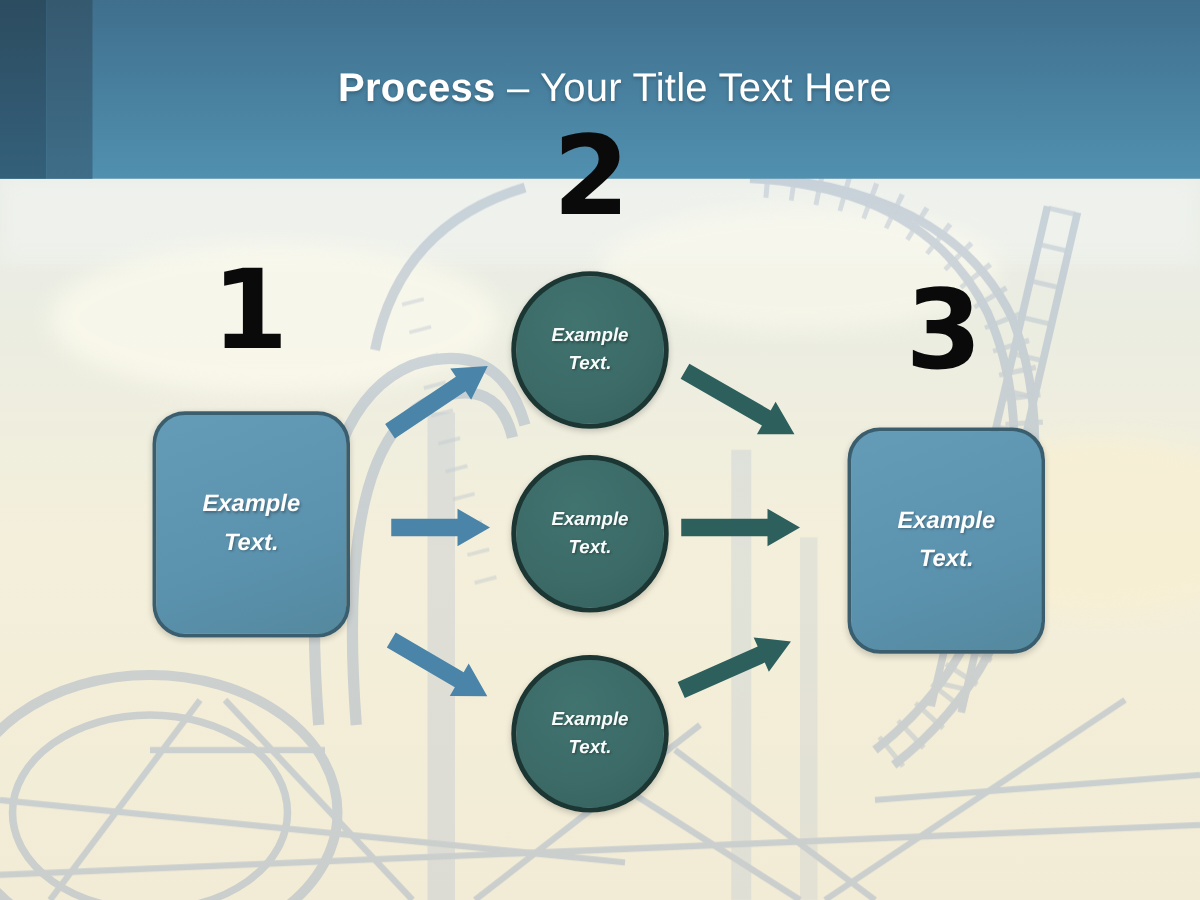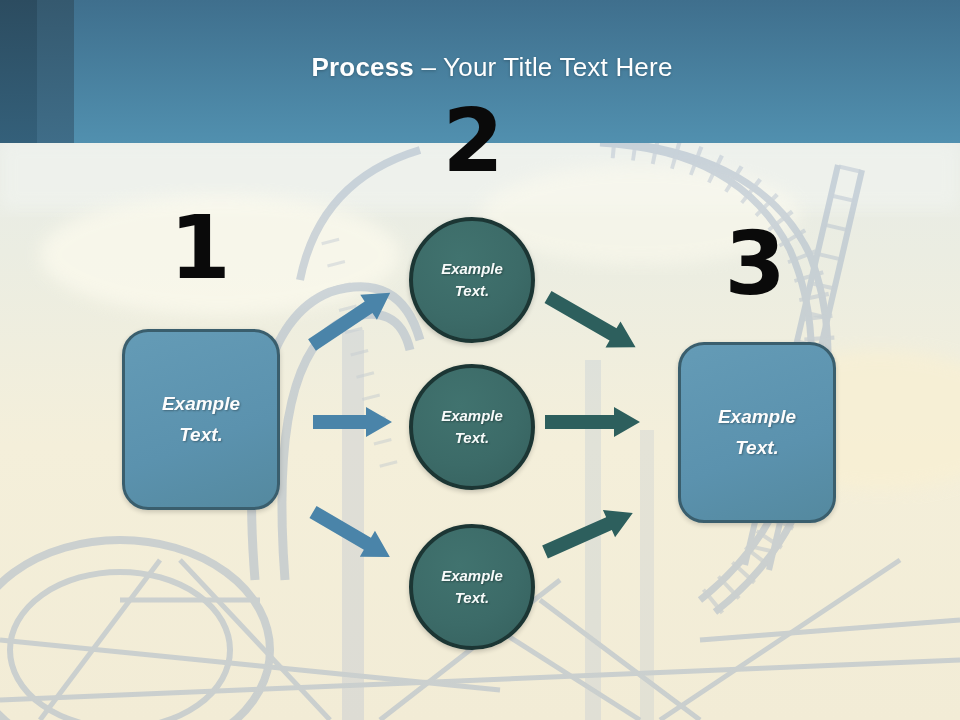--- a/index.html
+++ b/index.html
@@ -13,21 +13,21 @@
   
   .header{
     position:absolute;left:0;top:0;width:960px;height:143px;z-index:2;
     background:linear-gradient(180deg,var(--header-top,#3f6f8d) 0%,var(--header-bottom,#5190af) 100%);
   }
   .stripe{position:absolute;top:0;height:143px;}
   .stripe-1{left:0;width:37px;background:linear-gradient(180deg,var(--stripe-dark,#2c4c60),#34607a);}
   .stripe-2{left:37px;width:37px;background:linear-gradient(180deg,var(--stripe-mid,#35596f),#3f6d88);}
   .title{
     position:absolute;left:0;top:52px;width:100%;margin:0;padding-left:24px;box-sizing:border-box;
-    text-align:center;font-size:26px;font-weight:400;color:var(--title-color,#ffffff);
+    text-align:center;font-size:32px;font-weight:400;color:var(--title-color,#ffffff);
     letter-spacing:.2px;text-shadow:0 1px 3px rgba(0,0,0,.25);
   }
   .title .title-bold{font-weight:700;}
   
   .number{
     position:absolute;z-index:3;transform:translateX(-50%);
     font-family:"DejaVu Sans",sans-serif;font-weight:700;font-size:88px;line-height:1;
     color:var(--number-color,#0a0a0a);
   }
   .number-1{left:200px;top:204px;}

